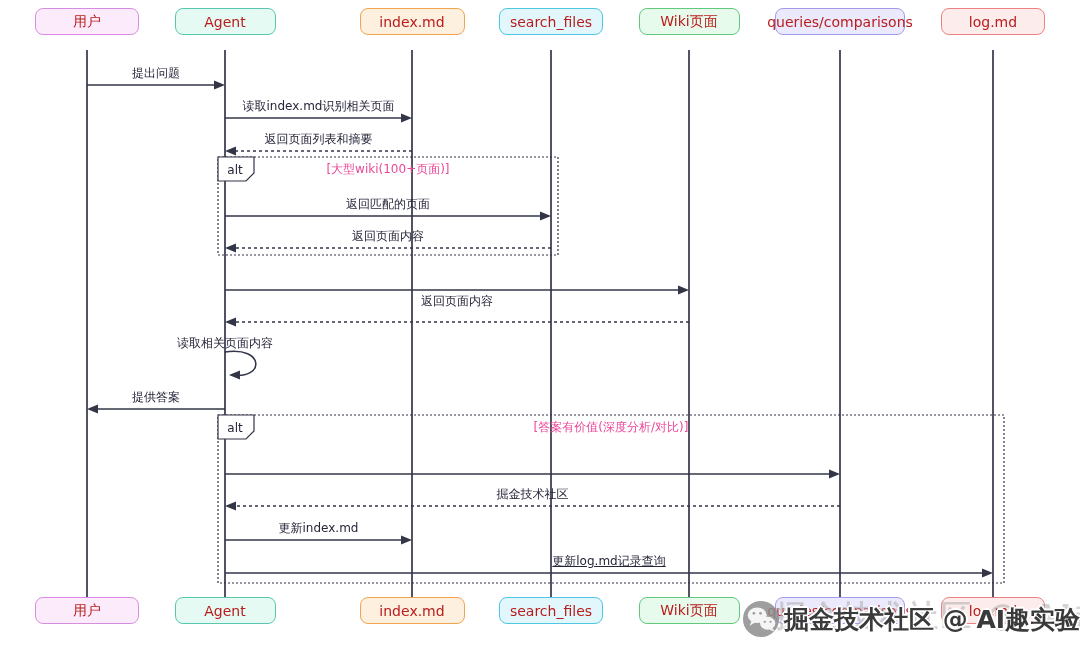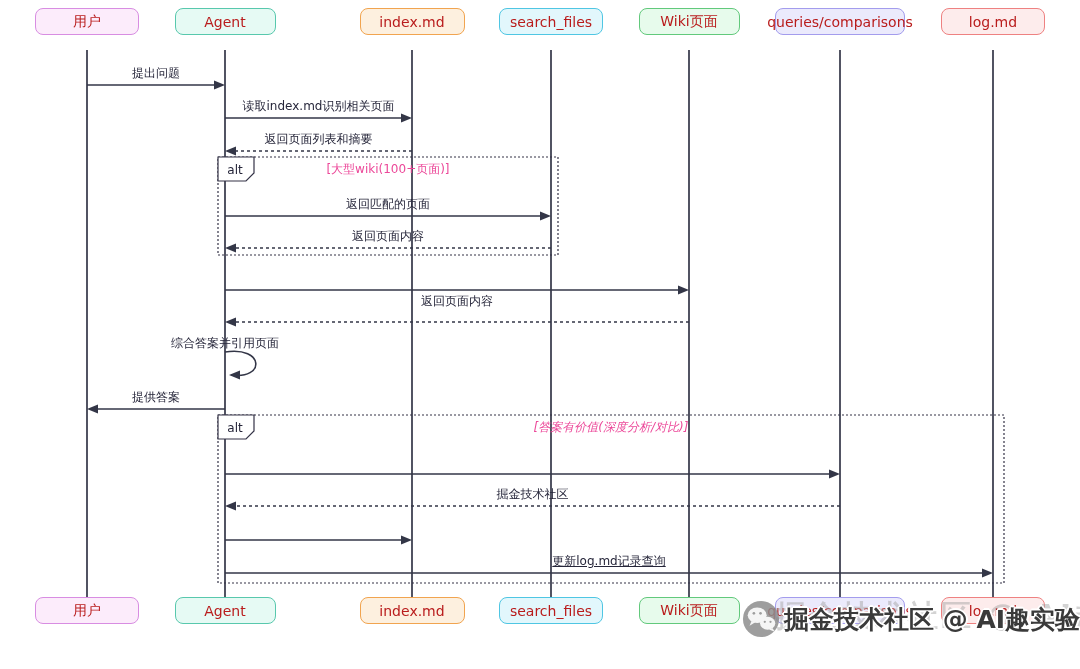--- a/index.html
+++ b/index.html
@@ -80,26 +80,27 @@
       <polygon points="218,415 254,415 254,431 246,439 218,439" fill="#ffffff" stroke="#343347" stroke-width="1.2"></polygon>
       <text x="235" y="431.5" text-anchor="middle" font-size="12" fill="#26263a" font-family="&quot;DejaVu Sans&quot;,&quot;Liberation Sans&quot;,sans-serif">alt</text>
     </svg>
   <div class="layer" id="nodes">
       <div class="mlabel" style="left: 156px; top: 66px;">提出问题</div>
       <div class="mlabel" style="left: 318.5px; top: 132px;">返回页面列表和摘要</div>
       <div class="mlabel" style="left: 318.5px; top: 99px;">读取index.md识别相关页面</div>
       <div class="mlabel" style="left: 388px; top: 197px;">返回匹配的页面</div>
       <div class="mlabel" style="left: 388px; top: 229px;">返回页面内容</div>
       <div class="mlabel" style="left: 457px; top: 294px;">返回页面内容</div>
-      <div class="mlabel" style="left: 225px; top: 336px;">综合答案并引用页面</div>
+      <div class="mlabel" style="left: 225px; top: 336px;">读取相关页面内容</div>
       <div class="mlabel" style="left: 156px; top: 390px;">提供答案</div>
       <div class="mlabel" style="left: 532.5px; top: 487px;">掘金技术社区</div>
+      <div class="mlabel" style="left: 318.5px; top: 521px;">更新index.md</div>
       <div class="mlabel" style="left: 609px; top: 554px; text-decoration: underline;">更新log.md记录查询</div>
       <div class="cond" style="left: 388px; top: 162px;">[大型wiki(100+页面)]</div>
-      <div class="cond" style="left: 611px; top: 420px; font-style: italic;">[答案有价值(深度分析/对比)]</div>
+      <div class="cond" style="left: 611px; top: 420px;">[答案有价值(深度分析/对比)]</div>
       <div class="pbox" style="left: 35px; top: 8px; width: 104px; background: rgb(252, 236, 251); border-color: rgb(216, 141, 226);">用户</div>
       <div class="pbox" style="left: 35px; top: 597px; width: 104px; background: rgb(252, 236, 251); border-color: rgb(216, 141, 226);">用户</div>
       <div class="pbox" style="left: 174.5px; top: 8px; width: 101px; background: rgb(230, 250, 244); border-color: rgb(88, 200, 173);">Agent</div>
       <div class="pbox" style="left: 174.5px; top: 597px; width: 101px; background: rgb(230, 250, 244); border-color: rgb(88, 200, 173);">Agent</div>
       <div class="pbox" style="left: 359.5px; top: 8px; width: 105px; background: rgb(253, 240, 223); border-color: rgb(241, 164, 79);">index.md</div>
       <div class="pbox" style="left: 359.5px; top: 597px; width: 105px; background: rgb(253, 240, 223); border-color: rgb(241, 164, 79);">index.md</div>
       <div class="pbox" style="left: 499px; top: 8px; width: 104px; background: rgb(226, 247, 252); border-color: rgb(79, 198, 227);">search_files</div>
       <div class="pbox" style="left: 499px; top: 597px; width: 104px; background: rgb(226, 247, 252); border-color: rgb(79, 198, 227);">search_files</div>
       <div class="pbox" style="left: 638.5px; top: 8px; width: 101px; background: rgb(231, 251, 236); border-color: rgb(98, 201, 124);">Wiki页面</div>
       <div class="pbox" style="left: 638.5px; top: 597px; width: 101px; background: rgb(231, 251, 236); border-color: rgb(98, 201, 124);">Wiki页面</div>

